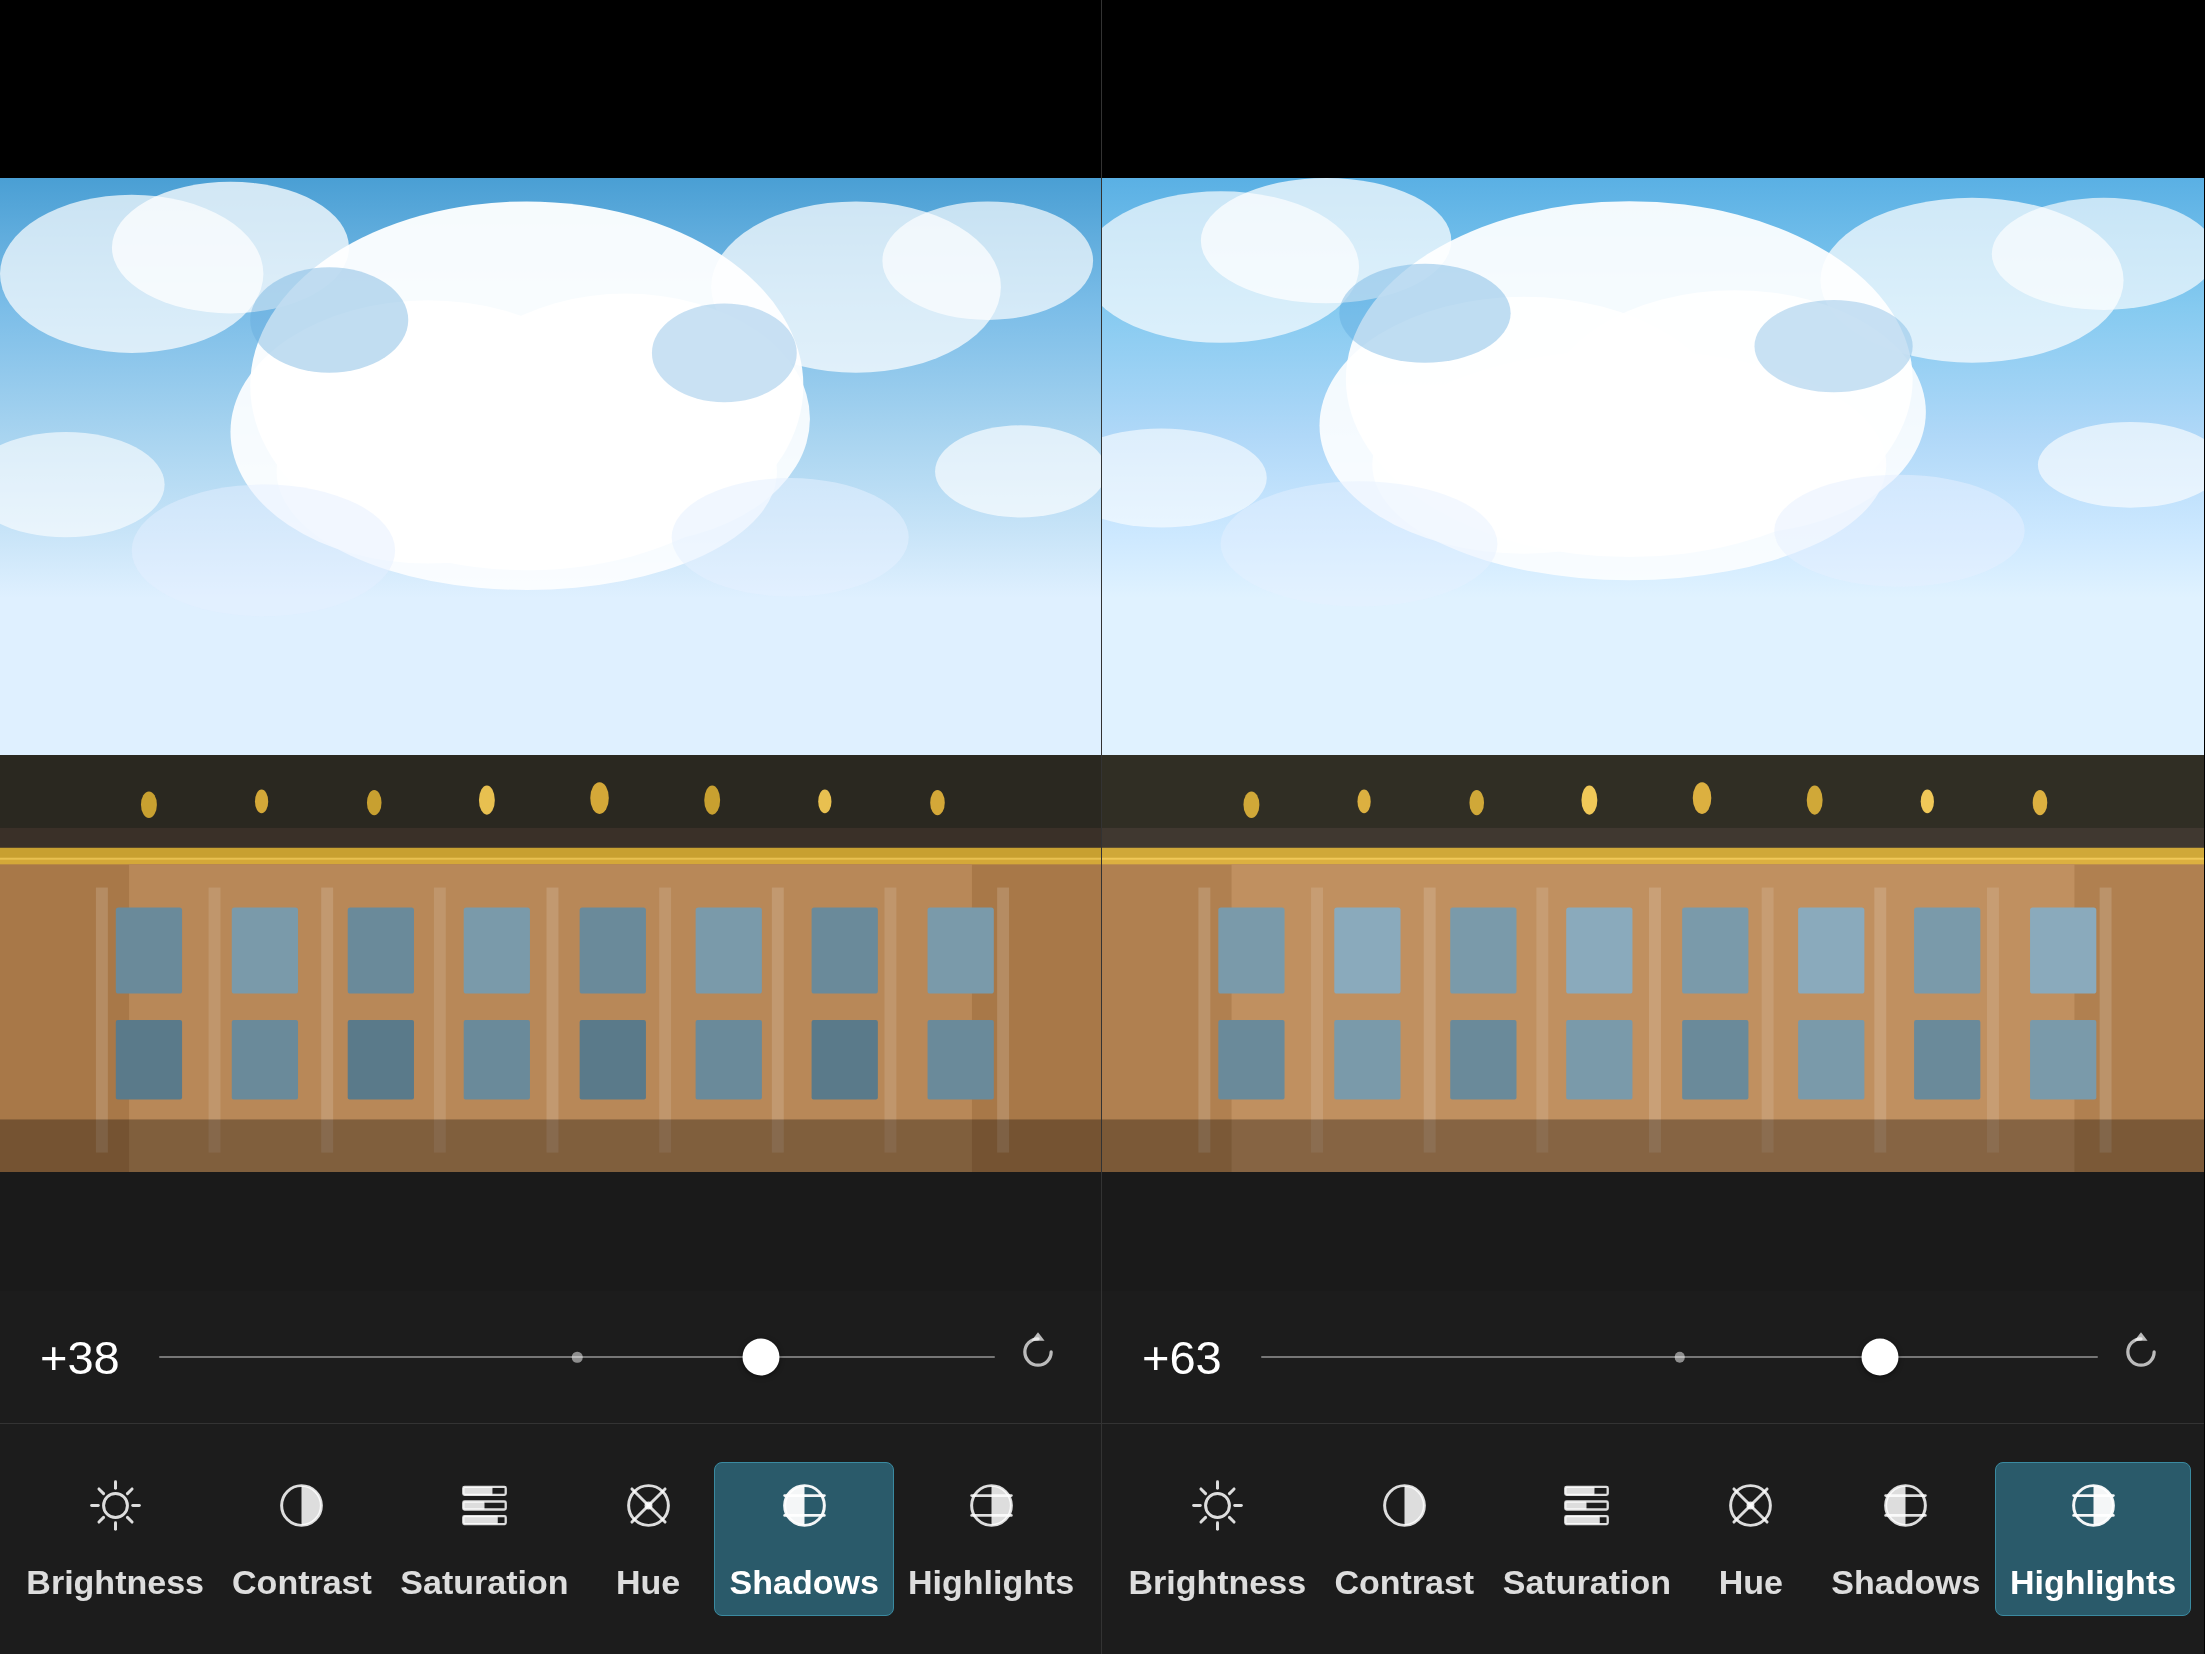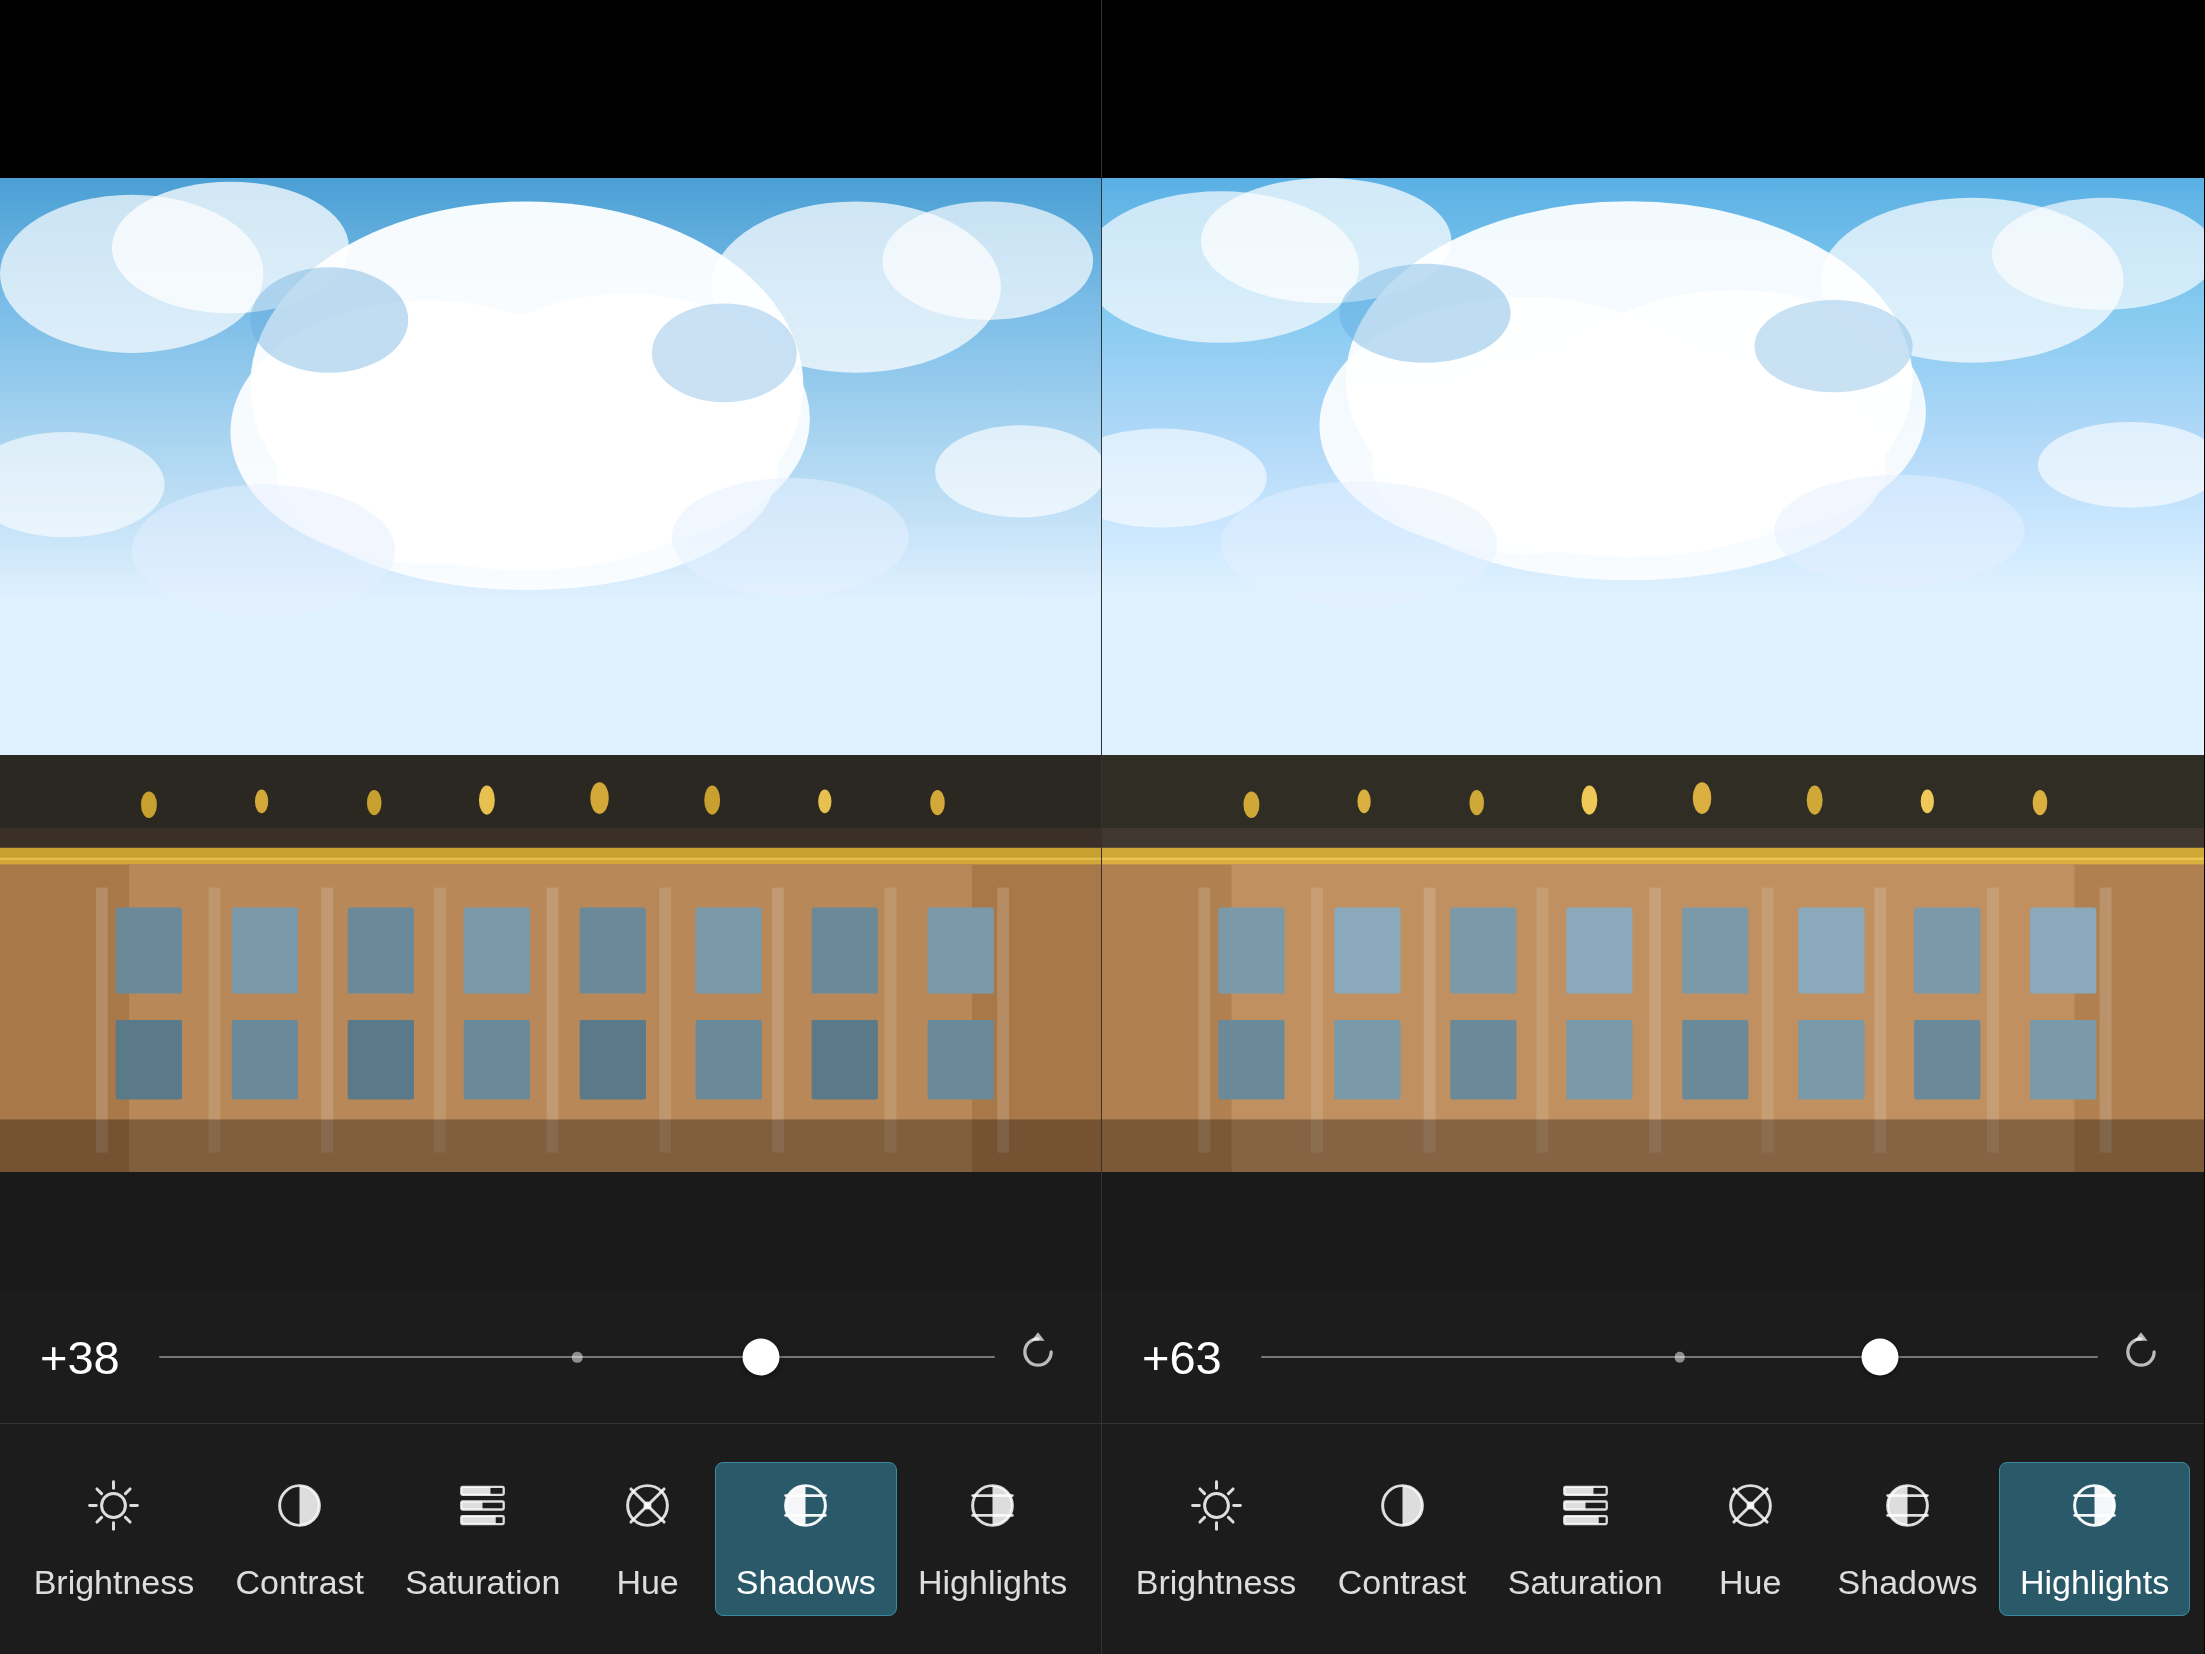--- a/index.html
+++ b/index.html
@@ -158,21 +158,21 @@
       display: flex;
       align-items: center;
       justify-content: center;
       position: relative;
     }
 
     .tool-label {
       color: rgba(255,255,255,0.85);
       font-family: -apple-system, 'Helvetica Neue', Arial, sans-serif;
       font-size: 34px;
-      font-weight: 400;
+      font-weight: 700;
       text-align: center;
       margin-top: 16px;
     }
 
     .tool-item.active .tool-label {
       color: #ffffff;
     }
 
     
     svg {

